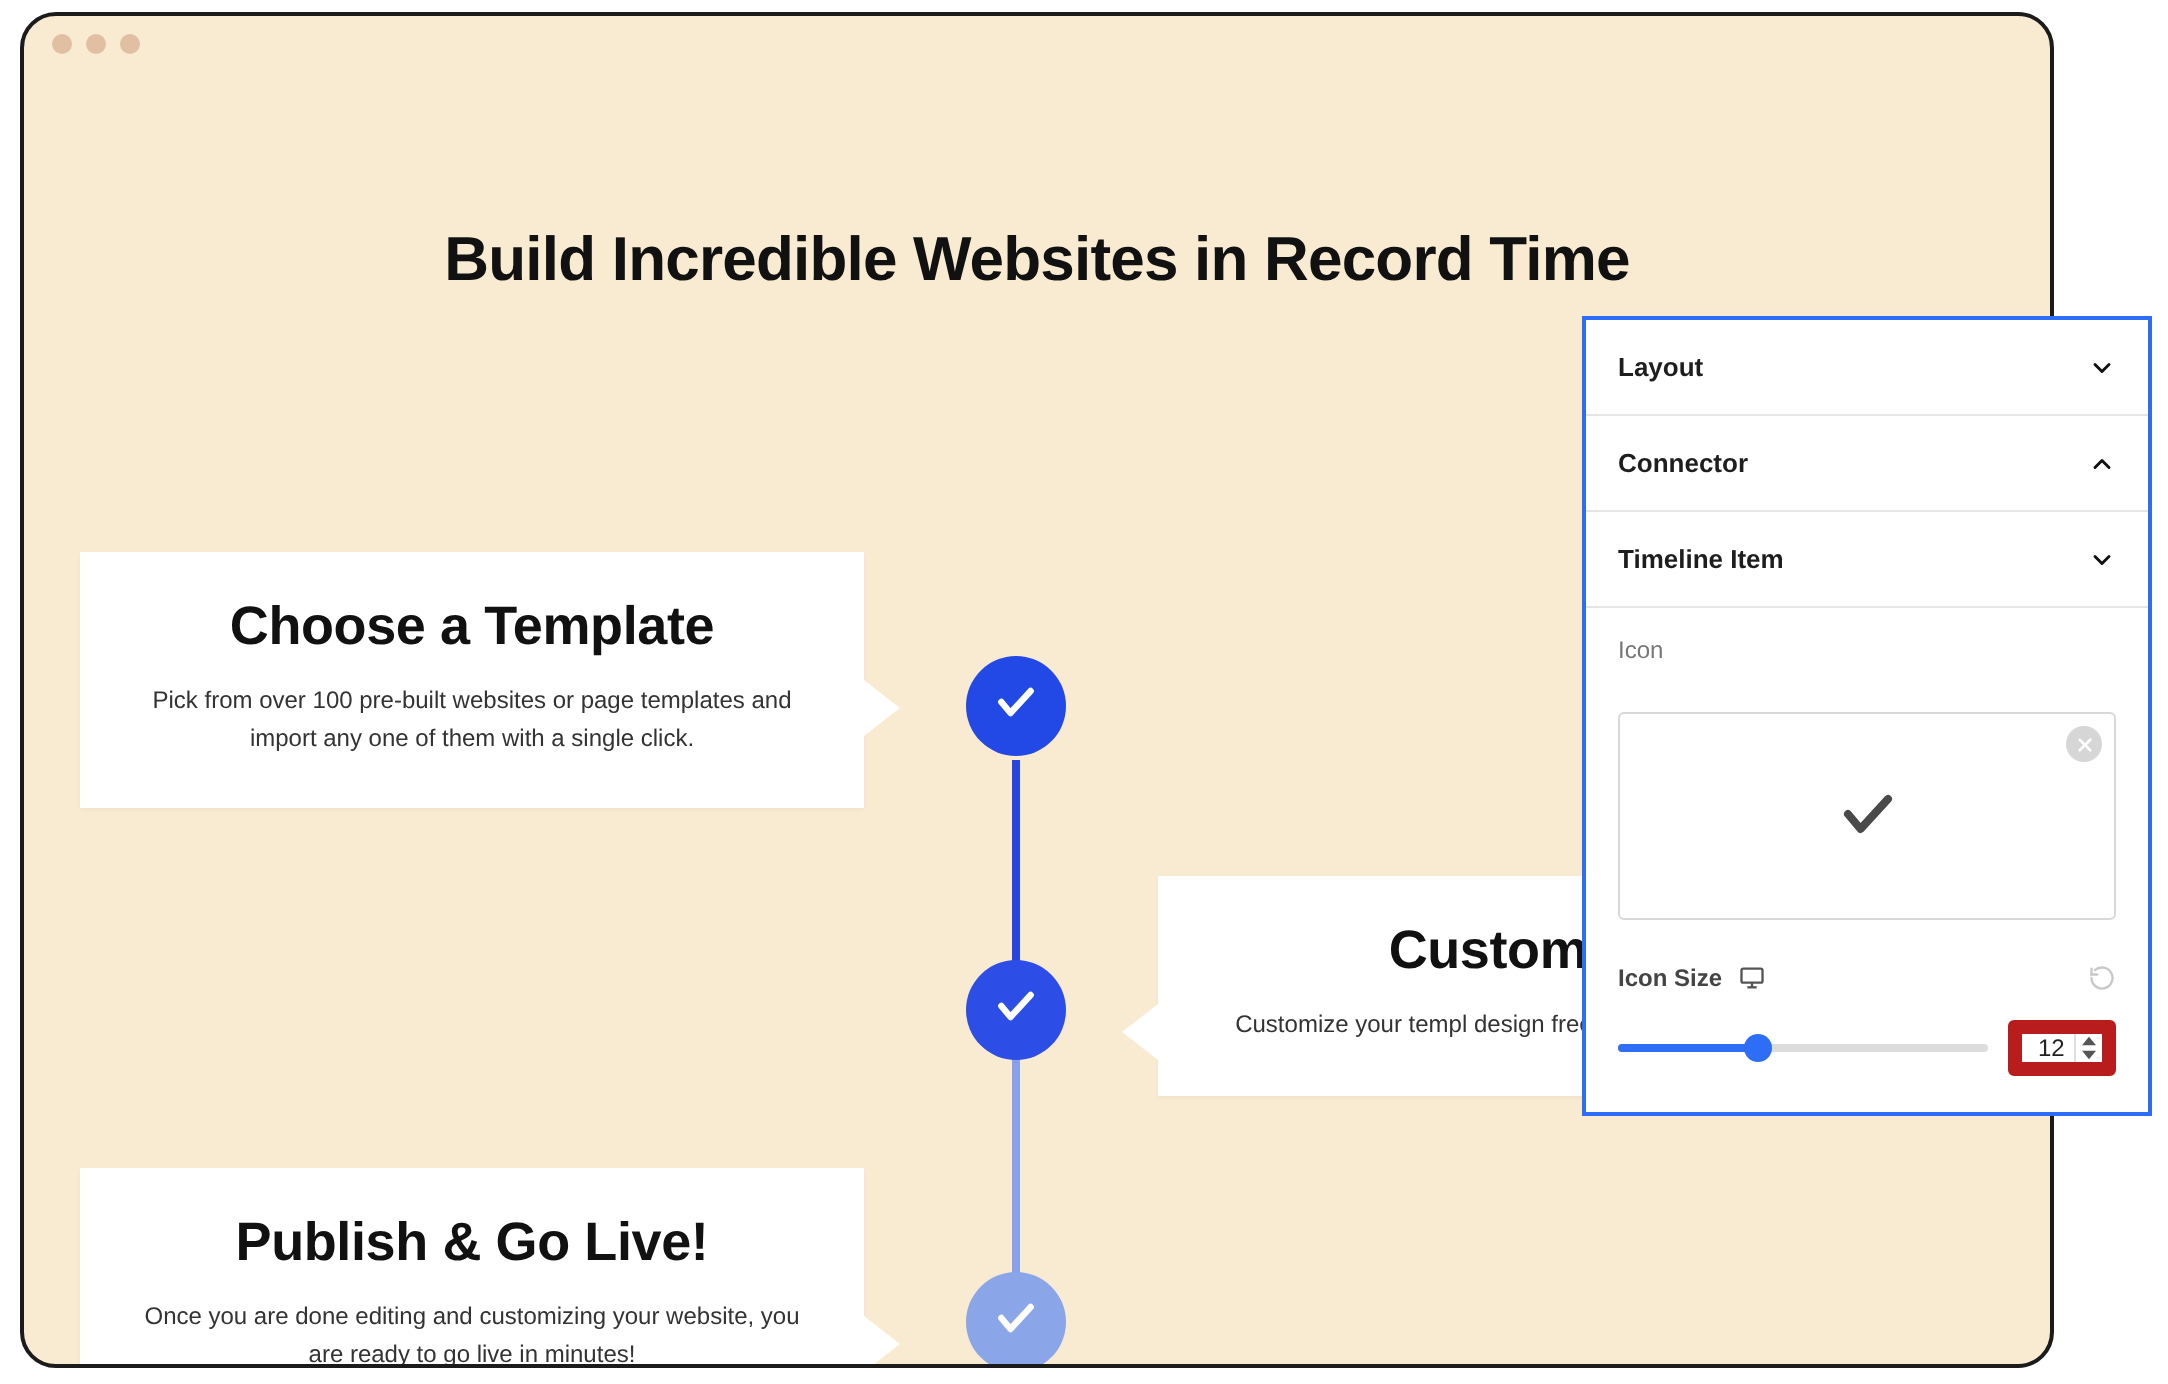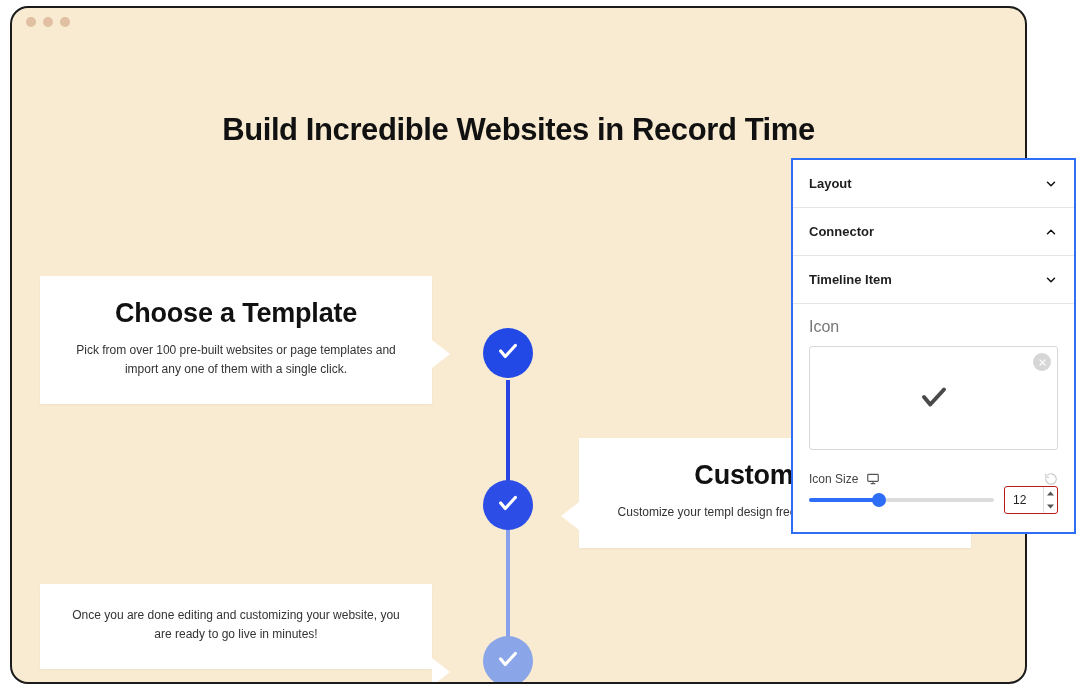--- a/index.html
+++ b/index.html
@@ -146,22 +146,22 @@
   .acc-row:last-of-type { border-bottom: none; }
   .chev {
     width: 14px; height: 14px;
     display: inline-flex;
   }
   .acc-body {
     padding: 14px 16px 18px;
   }
   .field-label {
     color: #777;
-    font-size: 16px;
-    margin-bottom: 10px;
+    font-size: 12px;
+    margin-bottom: 24px;
   }
   .icon-well {
     position: relative;
     border: 1px solid #d8d8d8;
     border-radius: 3px;
     height: 104px;
     display: flex;
     align-items: center;
     justify-content: center;
     margin-bottom: 22px;
@@ -176,20 +176,22 @@
     align-items: center;
     justify-content: center;
     cursor: pointer;
   }
   .well-close svg { width: 9px; height: 9px; }
 
   .size-row {
     display: flex;
     align-items: flex-start;
     gap: 8px;
+    margin-bottom: 14px;
+    font-weight: bold;
   }
   .size-row .label { color: #444; font-size: 12px; }
   .size-row .spacer { flex: 1; }
   .mini-icon { width: 14px; height: 14px; display:inline-flex; color:#555; }
 
   .ctrl-row {
     display: flex;
     align-items: center;
     gap: 10px;
   }
@@ -219,21 +221,21 @@
     top: 50%;
     width: 14px; height: 14px;
     border-radius: 50%;
     background: #2e6df5;
     transform: translate(-50%, -50%);
     cursor: pointer;
   }
   .num-input {
     width: 54px;
     height: 28px;
-    border: 1px solid #b91c1c;
+    border: 7px solid #b91c1c;
     border-radius: 3px;
     display: flex;
     align-items: stretch;
   }
   .num-input .val {
     flex: 1;
     display: flex;
     align-items: center;
     padding-left: 8px;
     font-size: 12px;
@@ -301,20 +303,21 @@
     </div>
 
     <div class="card card-2">
       <div class="arrow left"></div>
       <h3>Customize &amp;</h3>
       <p>Customize your templ design freedom to bu your website w</p>
     </div>
 
     <div class="card card-3">
       <div class="arrow right"></div>
+      <h3>Publish &amp; Go Live!</h3>
       <p>Once you are done editing and customizing your website, you are ready to go live in minutes!</p>
     </div>
   </div>
 </div>
 
 <div class="panel">
 
   <div class="acc-row">
     <span>Layout</span>
     <span class="chev">

